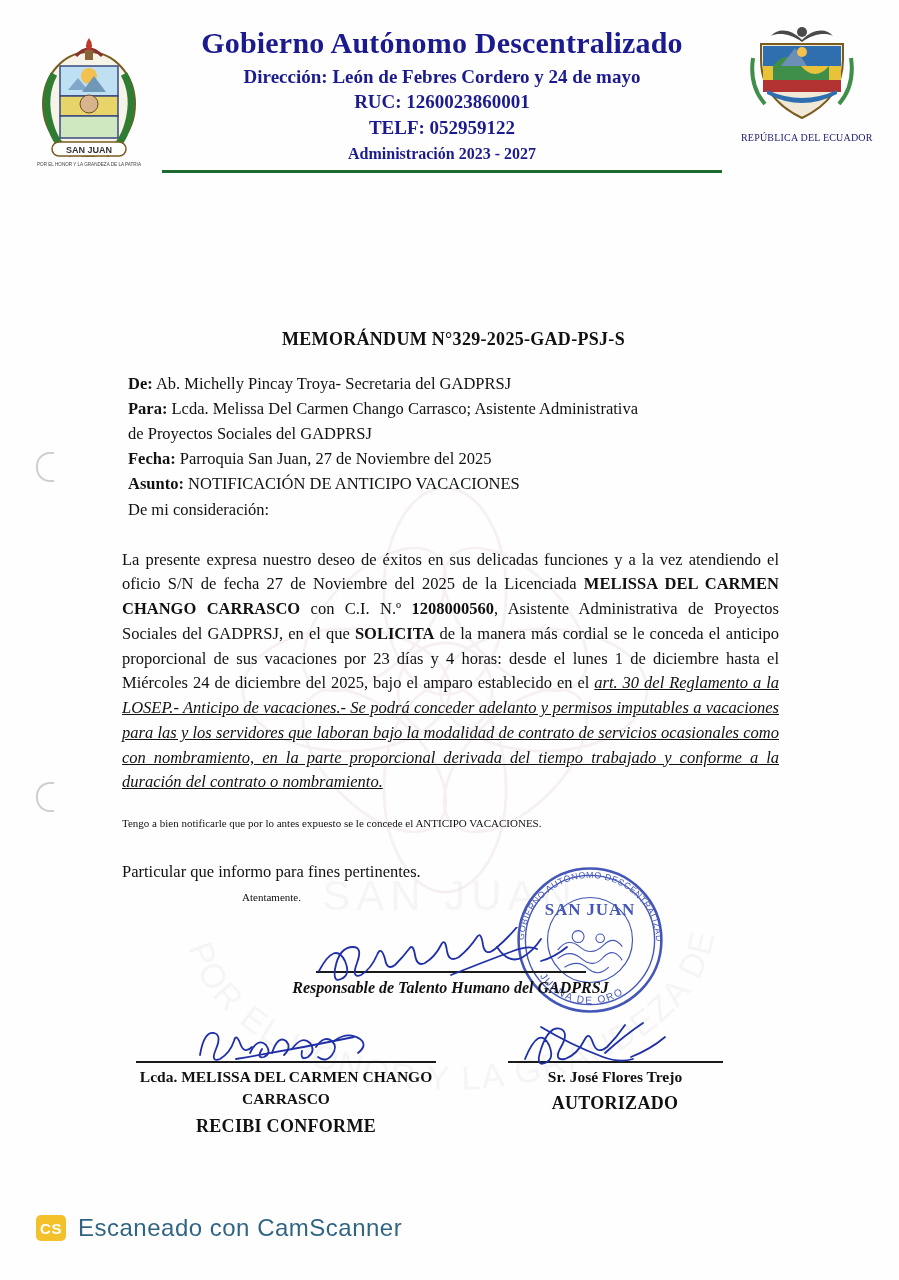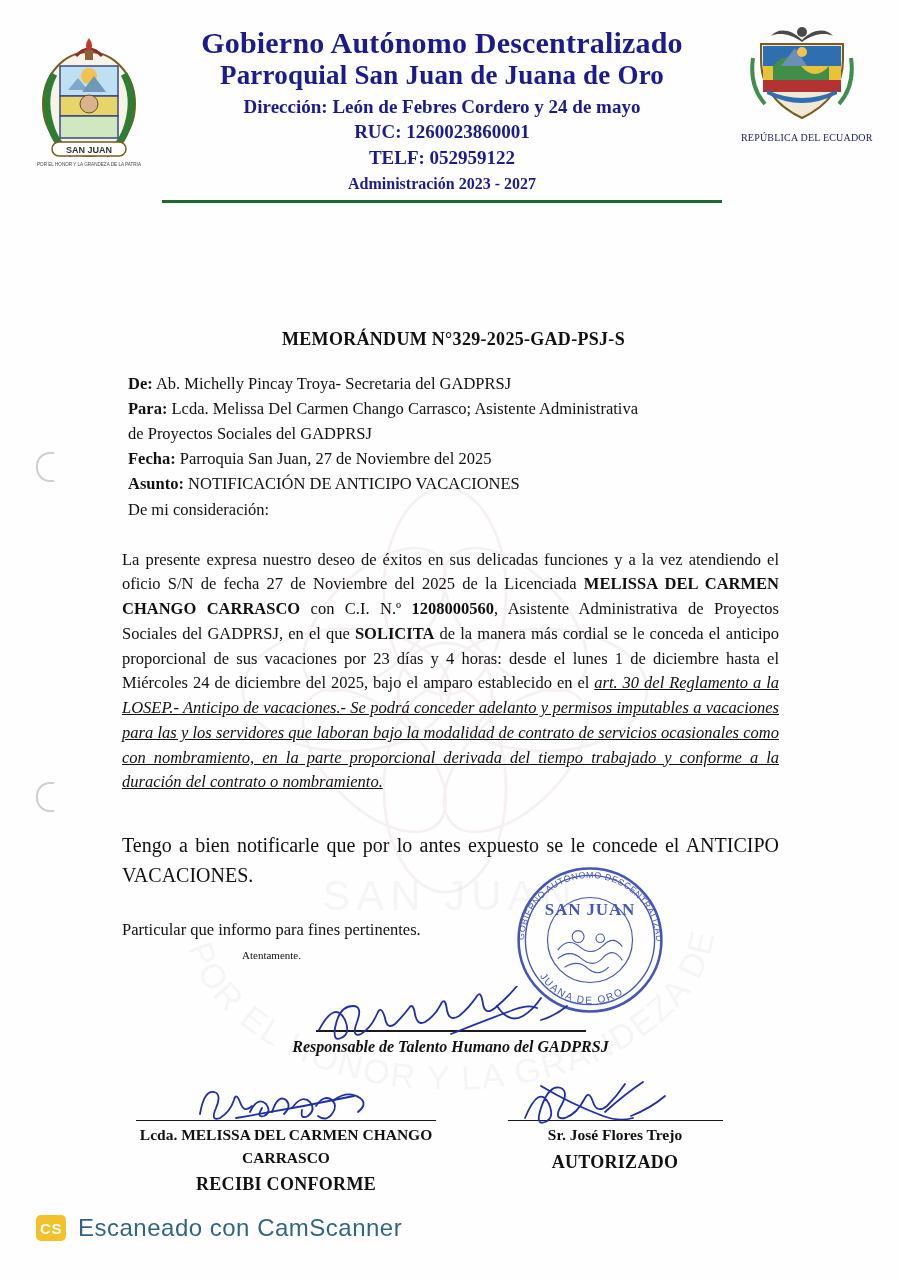--- a/index.html
+++ b/index.html
@@ -176,22 +176,22 @@
     font-size: 16.5px;
     line-height: 1.5;
   }
   .para .b { font-weight: bold; }
   .law {
     font-style: italic;
     text-decoration: underline;
   }
   .para2 {
     text-align: justify;
-    margin-top: 35px;
-    font-size: 20px;
+    margin-top: 20px;
+    font-size: 11px;
     line-height: 1.5;
   }
   .para3 {
     margin-top: 28px;
     font-size: 16.5px;
   }
   .closing {
     margin-top: 6px;
     margin-left: 120px;
     font-size: 11px;
@@ -370,21 +370,20 @@
       <path d="M46 26 q13 -14 26 0" fill="none" stroke="#8c2f2f" stroke-width="3"></path>
       <path d="M59 8 q-6 8 0 14 q6 -6 0 -14" fill="#c0392b"></path>
       <rect x="55" y="20" width="8" height="10" fill="#8c6239"></rect>
       <rect x="22" y="112" width="74" height="14" rx="7" fill="#ffffff" stroke="#7a5c1e" stroke-width="1.5"></rect>
       <text x="59" y="123" text-anchor="middle" font-family="Liberation Sans, sans-serif" font-size="9" font-weight="bold" fill="#333333">SAN JUAN</text>
       <text x="59" y="136" text-anchor="middle" font-family="Liberation Sans, sans-serif" font-size="4.6" fill="#444444">POR EL HONOR Y LA GRANDEZA DE LA PATRIA</text>
     </svg>
 
     <div class="header-text">
       <div class="org-line1">Gobierno Autónomo Descentralizado</div>
-      <div class="org-line2">Parroquial San Juan de Juana de Oro</div>
       <div class="org-line3">Dirección: León de Febres Cordero y 24 de mayo</div>
       <div class="org-line4">RUC: 1260023860001</div>
       <div class="org-line5">TELF: 052959122</div>
       <div class="org-line6">Administración 2023 - 2027</div>
       <div class="header-rule"></div>
     </div>
 
     <div class="crest-right">
       <svg viewBox="0 0 110 104" width="110" height="104">
         <path d="M55 96 C26 82 14 62 14 38 L14 22 L96 22 L96 38 C96 62 84 82 55 96 Z" fill="#f0e9d8" stroke="#7a5c1e" stroke-width="2"></path>

